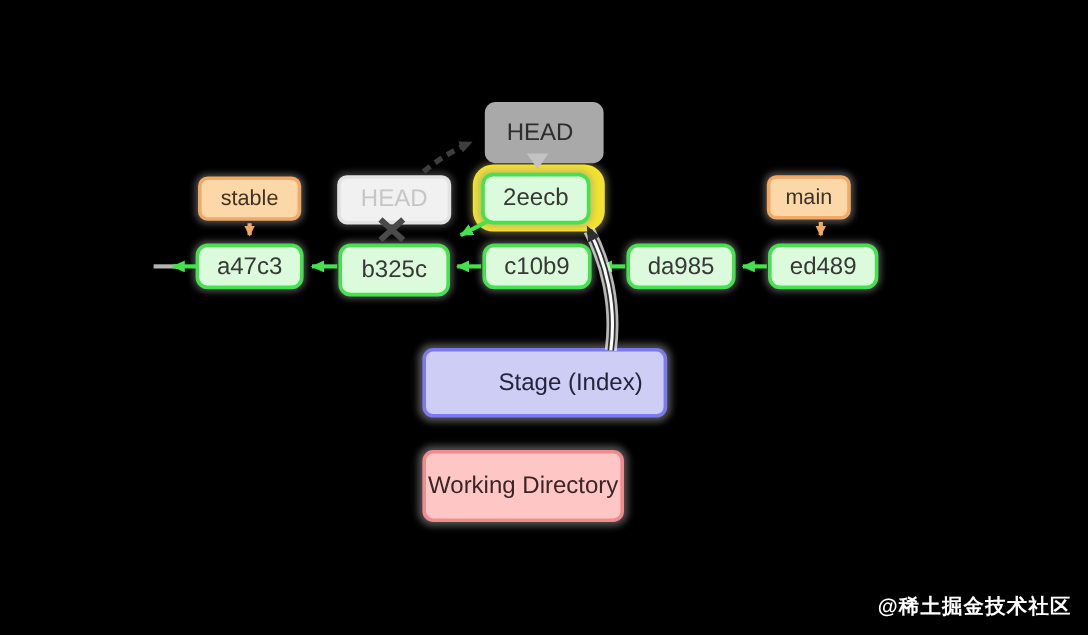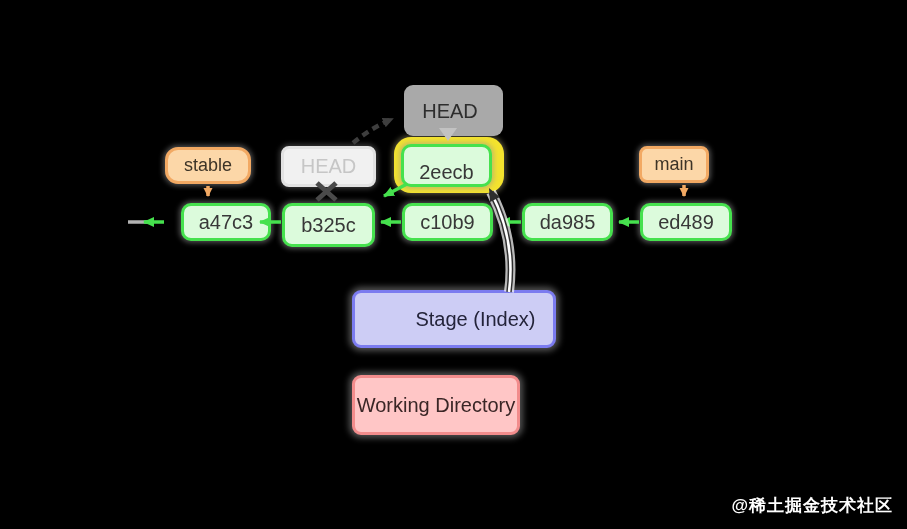--- a/index.html
+++ b/index.html
@@ -34,32 +34,32 @@
   <div class="ring" style="left:394px;top:137px;width:110px;height:56px;"></div>
 
   <div class="box head-new" style="left:406px;top:92px;width:88px;height:38px;">
     <span>HEAD</span>
   </div>
 
   <div class="box head-old" style="left:281px;top:146px;width:95px;height:41px;">
     <span>HEAD</span>
   </div>
 
-  <div class="box commit" style="left:401px;top:144px;width:91px;height:43px;align-items:flex-end;">
+  <div class="box commit" style="left:401px;top:144px;width:91px;height:43px;">
     <span>2eecb</span>
   </div>
 
-  <div class="box ref" style="left:165px;top:147px;width:86px;height:37px;border-radius:13px;">
+  <div class="box ref" style="left:165px;top:147px;width:86px;height:37px;">
     <span>stable</span>
   </div>
   <div class="box ref" style="left:639px;top:146px;width:70px;height:37px;">
     <span>main</span>
   </div>
 
-  <div class="box commit" style="left:163px;top:203px;width:90px;height:38px;margin-left:18px;">
+  <div class="box commit" style="left:163px;top:203px;width:90px;height:38px;">
     <span>a47c3</span>
   </div>
   <div class="box commit" style="left:282px;top:203px;width:93px;height:44px;">
     <span>b325c</span>
   </div>
   <div class="box commit" style="left:402px;top:203px;width:91px;height:38px;">
     <span>c10b9</span>
   </div>
   <div class="box commit" style="left:522px;top:203px;width:91px;height:38px;">
     <span>da985</span>

